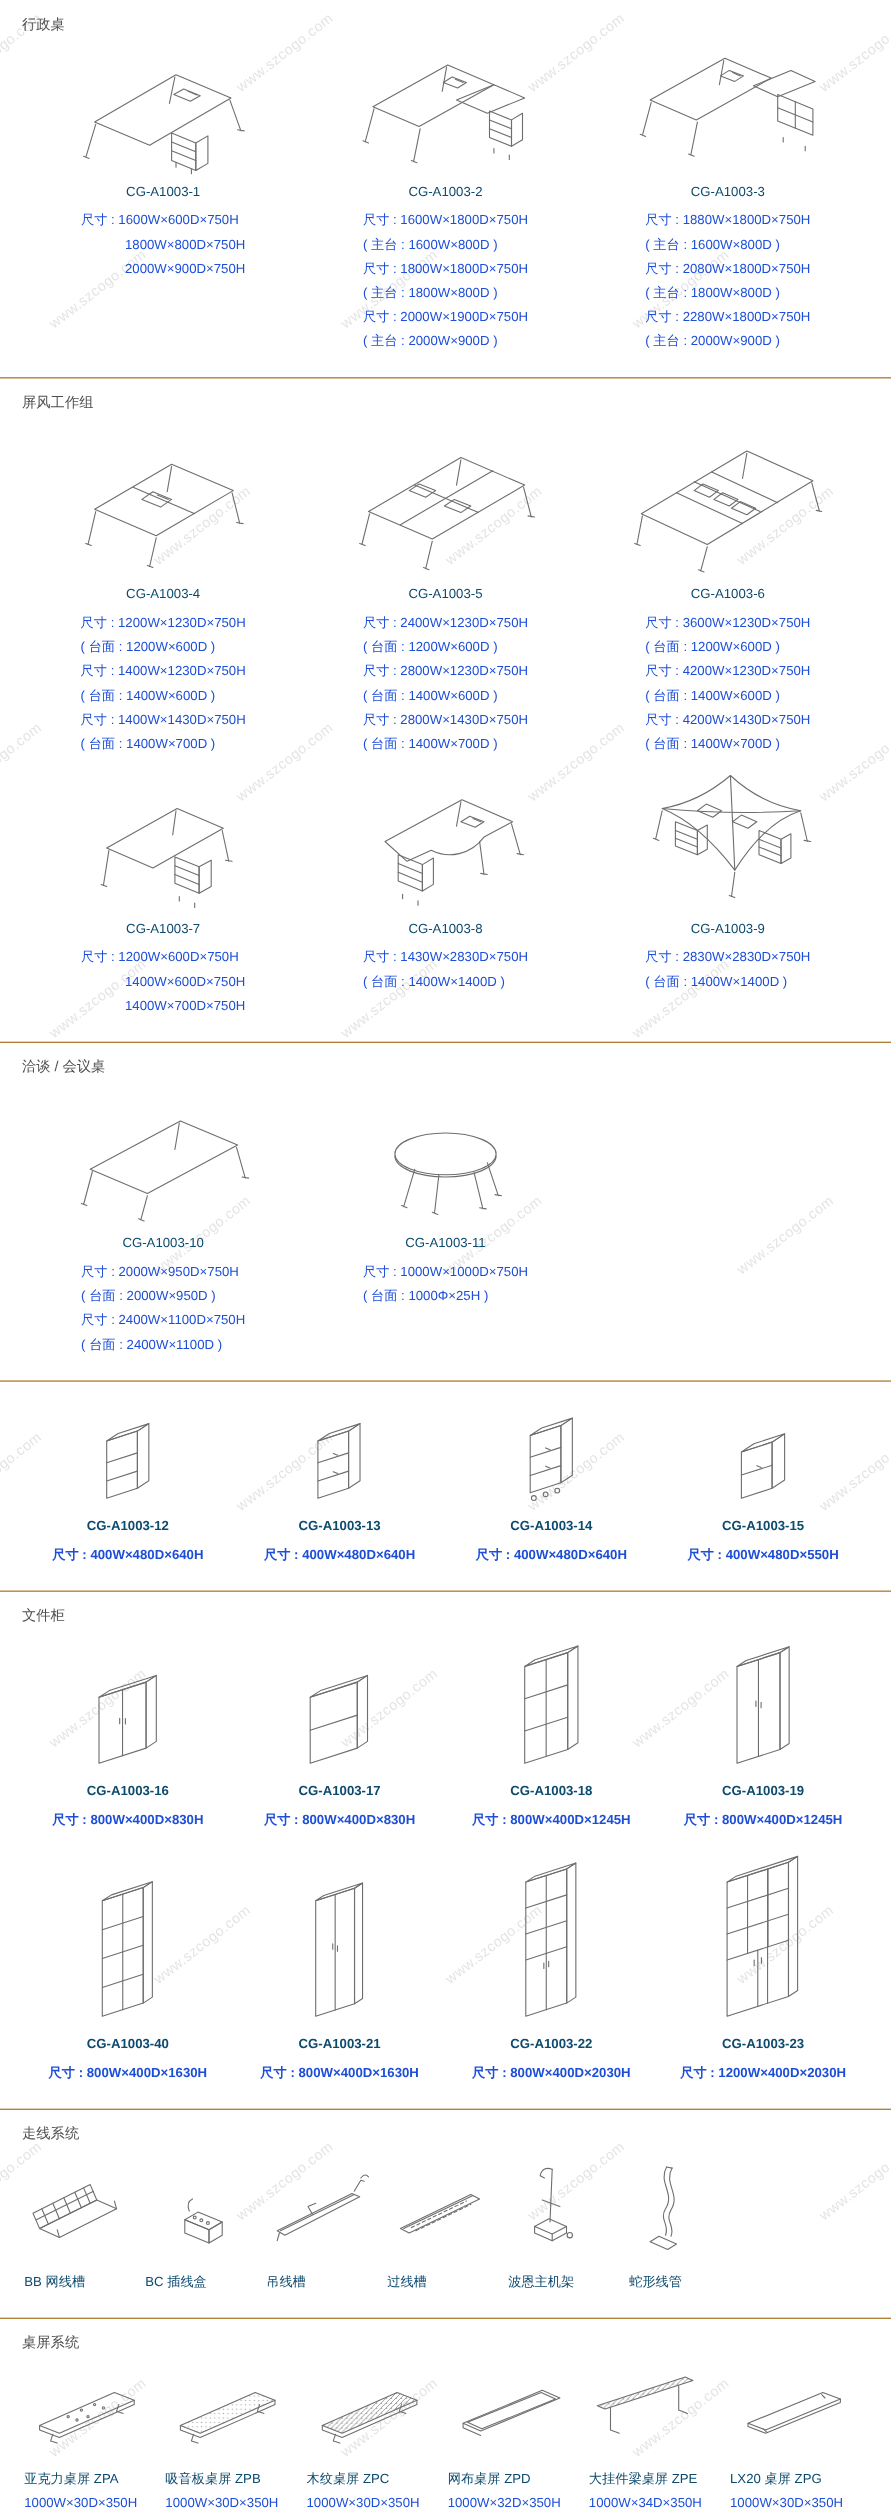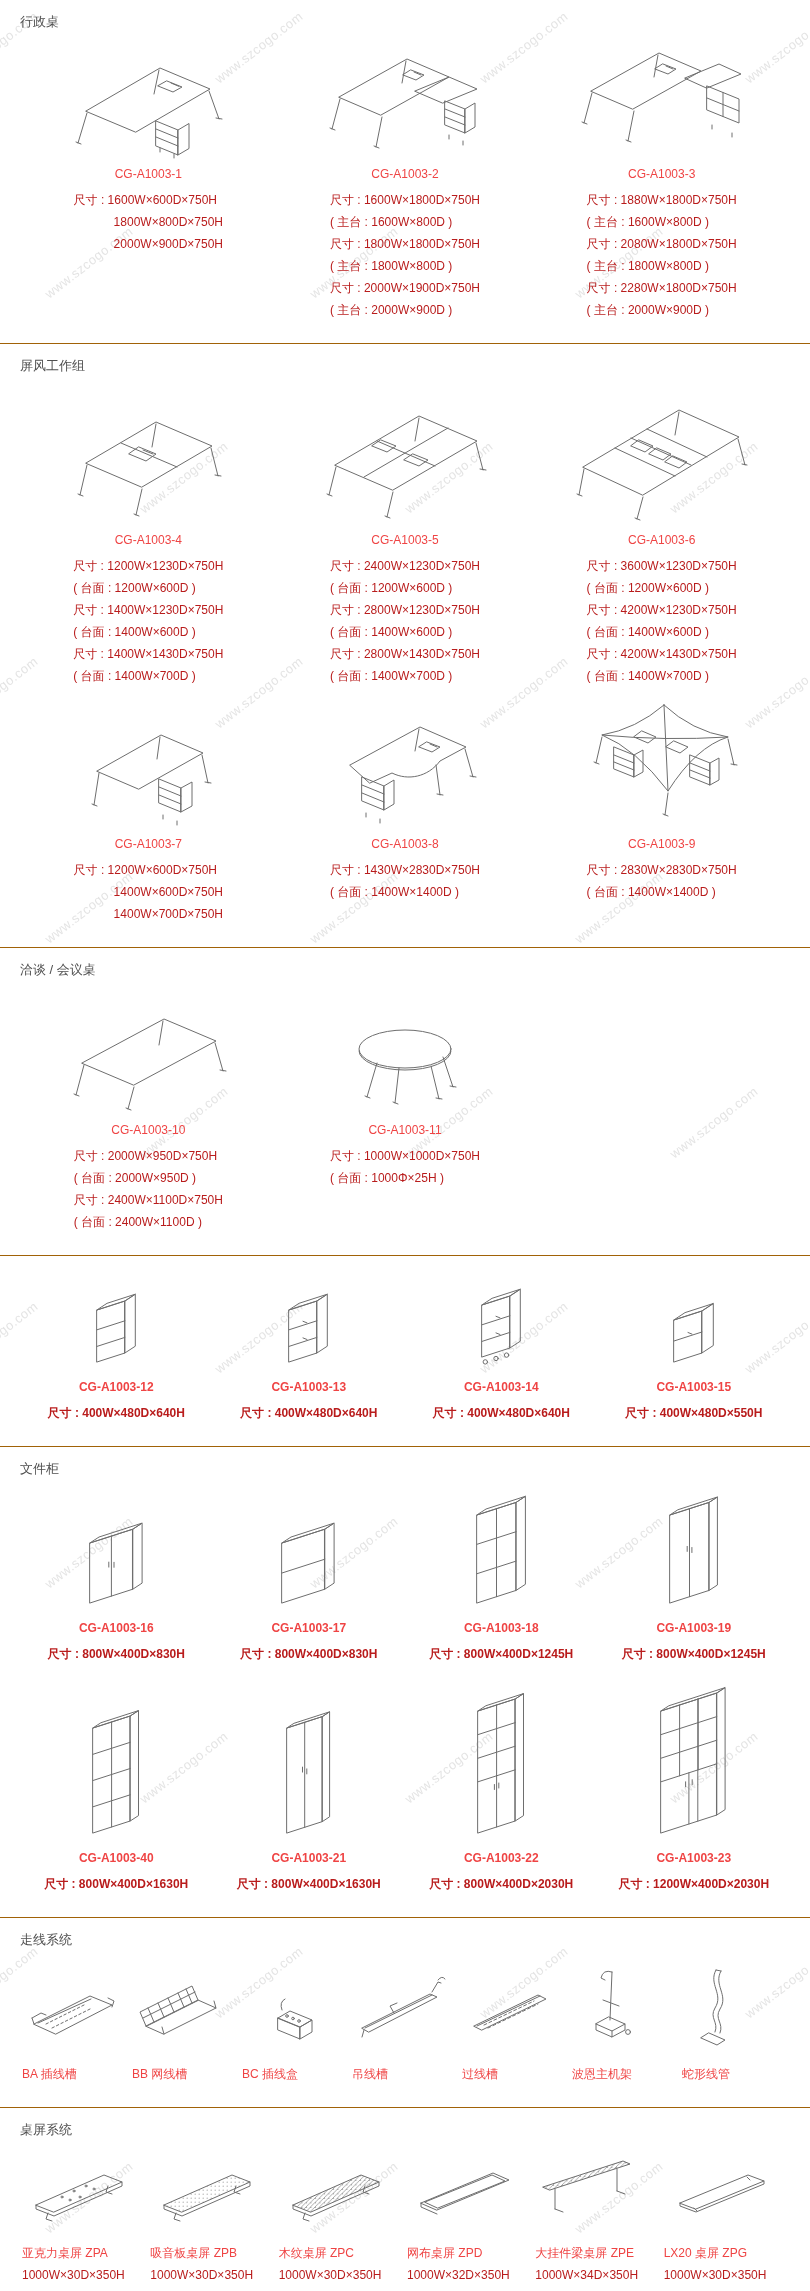--- a/index.html
+++ b/index.html
@@ -12,22 +12,22 @@
   .section{padding:13px 20px 20px;border-bottom:1px solid #a16207;}
   .section:last-child{border-bottom:none;}
   .sec-title{font-size:13px;color:#4f4f4f;margin:0 0 2px 0;}
   .grid{display:grid;}
   .cols-3{grid-template-columns:repeat(3,1fr);}
   .cols-4{grid-template-columns:repeat(4,1fr);font-weight:bold;}
   .cols-6{grid-template-columns:repeat(6,1fr);}
   .cols-7{grid-template-columns:repeat(7,1fr);}
   .item{display:flex;flex-direction:column;align-items:center;padding:4px 0 2px;}
   .art{display:flex;align-items:flex-end;justify-content:center;}
-  .code{font-size:12px;margin:12px 0 8px;text-align:center;color:#ef4444;}
-  .dims{font-size:12px;line-height:22px;align-self:center;color:#b91c1c;}
+  .code{font-size:12px;margin:12px 0 8px;text-align:center;color:#0c4a6e;}
+  .dims{font-size:12px;line-height:22px;align-self:center;color:#1d4ed8;}
   .dim-line.indent{padding-left:40px;}
   .left .item{align-items:flex-start;padding-left:2px;}
   .left .code{text-align:left;margin:16px 0 2px;}
   .left .dims{align-self:flex-start;}
   svg{display:block;overflow:visible;}
 </style>
 </head>
 <body>
 
 <svg width="0" height="0" style="position:absolute" aria-hidden="true">
@@ -603,35 +603,20 @@
         </div>
       </div>
     </div>
     <div class="section left">
       <div class="sec-title">走线系统</div>
       <div class="grid cols-7">
         <div class="item">
           <div class="art" style="height: 95px;">
             <svg width="100" height="86" viewBox="0 0 100 86">
               <g fill="none" stroke="#6e6e6e" stroke-width="1" stroke-linejoin="round" stroke-linecap="round">
-                <path d="M12,60 L68,32 L90,41 L34,70 Z"></path>
-                <path d="M16,59 L69,35"></path>
-                <path d="M24,60 L64,40" stroke-dasharray="2.5,2.5"></path>
-                <path d="M30,64 L70,44" stroke-dasharray="2.5,2.5"></path>
-                <path d="M10,54 l9,-5 5,2 M12,60 l-2,-6"></path>
-                <path d="M86,34 l6,3 -2,6"></path>
-              </g>
-            </svg>
-          </div>
-          <div class="code">BA 插线槽</div>
-        </div>
-        <div class="item">
-          <div class="art" style="height: 95px;">
-            <svg width="100" height="86" viewBox="0 0 100 86">
-              <g fill="none" stroke="#6e6e6e" stroke-width="1" stroke-linejoin="round" stroke-linecap="round">
                 <path d="M14,62 L66,36 L84,44 L32,70 Z"></path>
                 <path d="M14,62 L8,48 L60,22 L66,36 Z"></path>
                 <path d="M22,58 L16,44 M32,53 L26,39 M42,48 L36,34 M52,43 L46,29 M60,39 L54,25"></path>
                 <path d="M11,54 L63,28"></path>
                 <path d="M32,70 l-2,-7 M84,44 l-2,-7"></path>
               </g>
             </svg>
           </div>
           <div class="code">BB 网线槽</div>
         </div>

